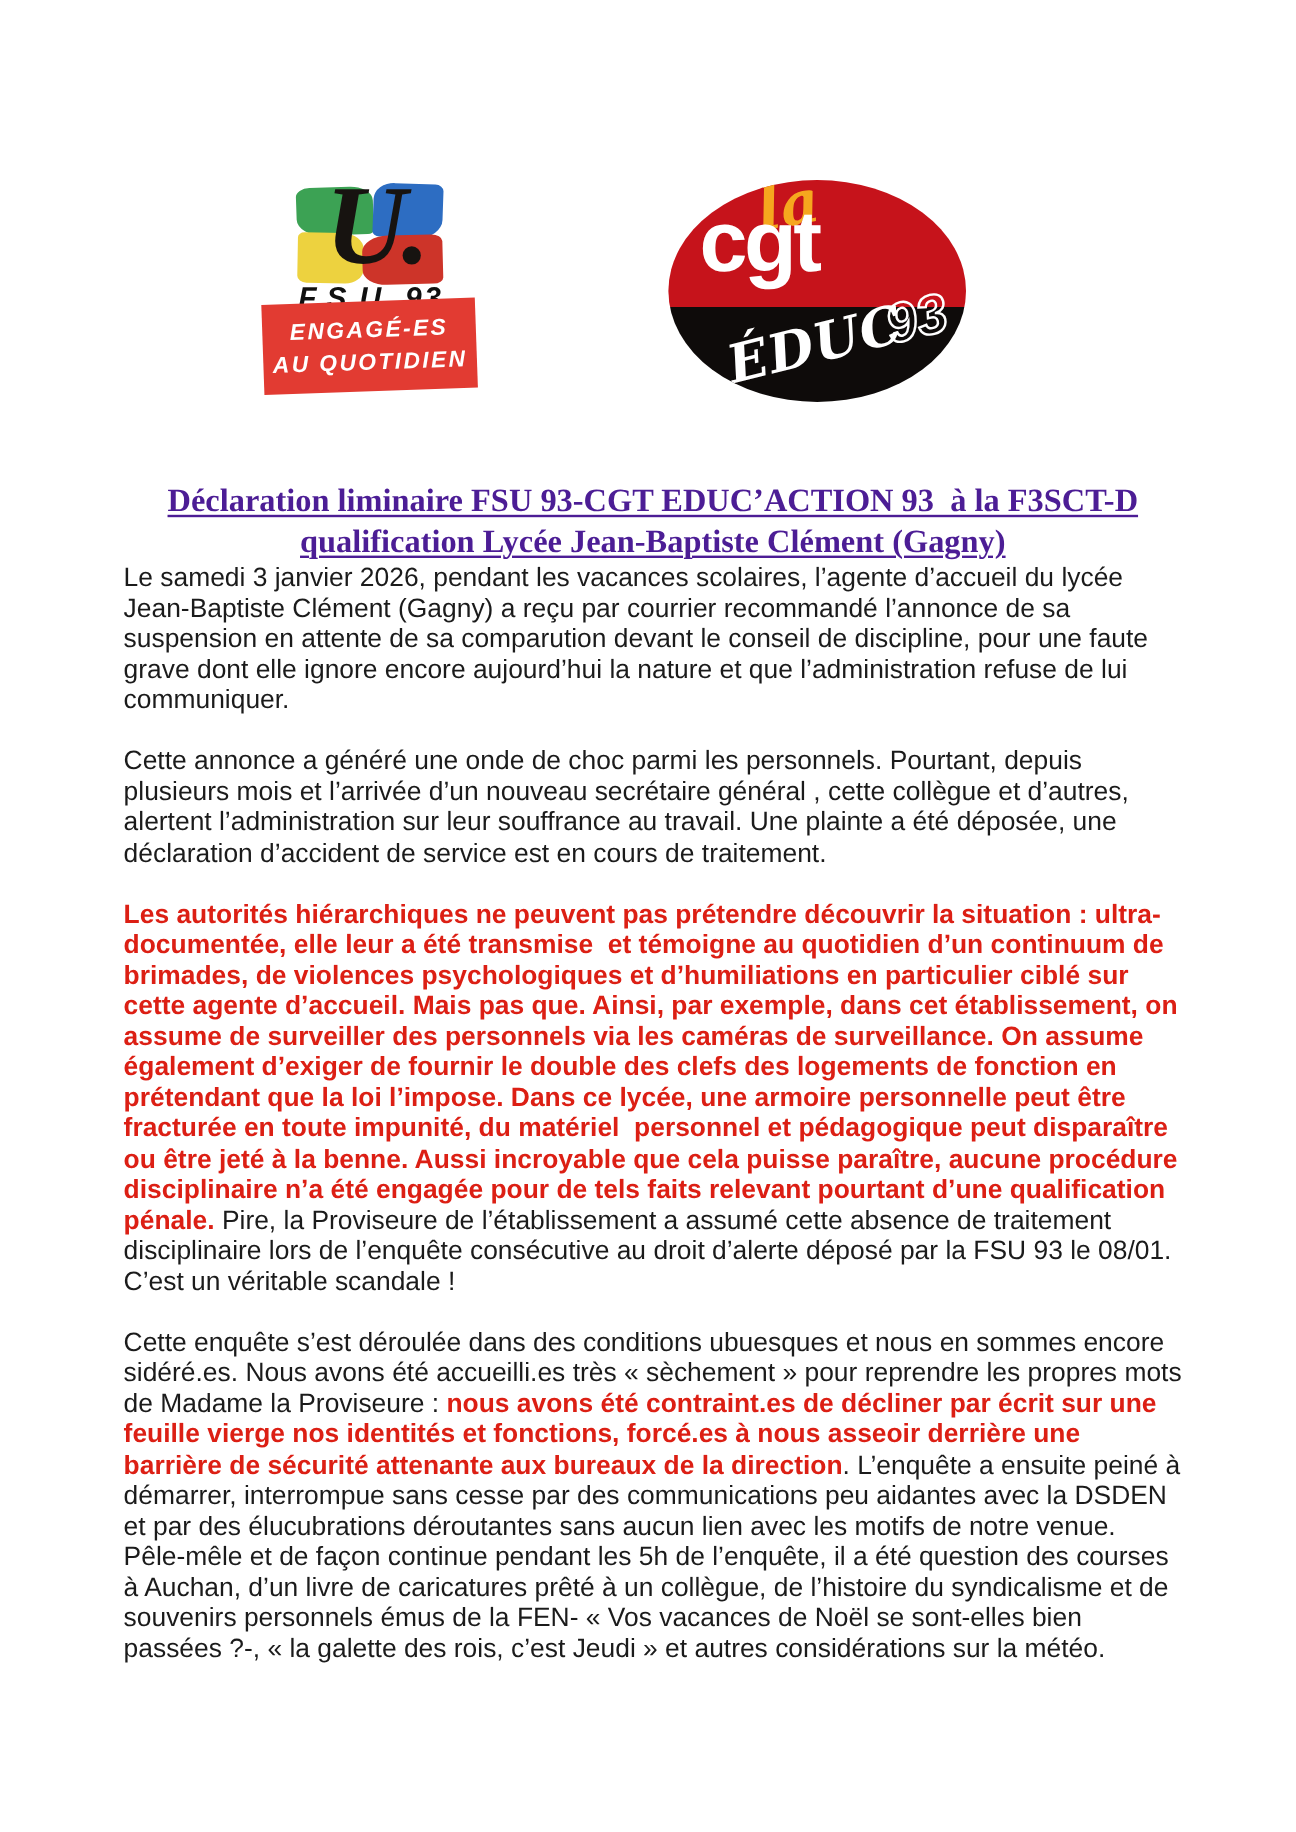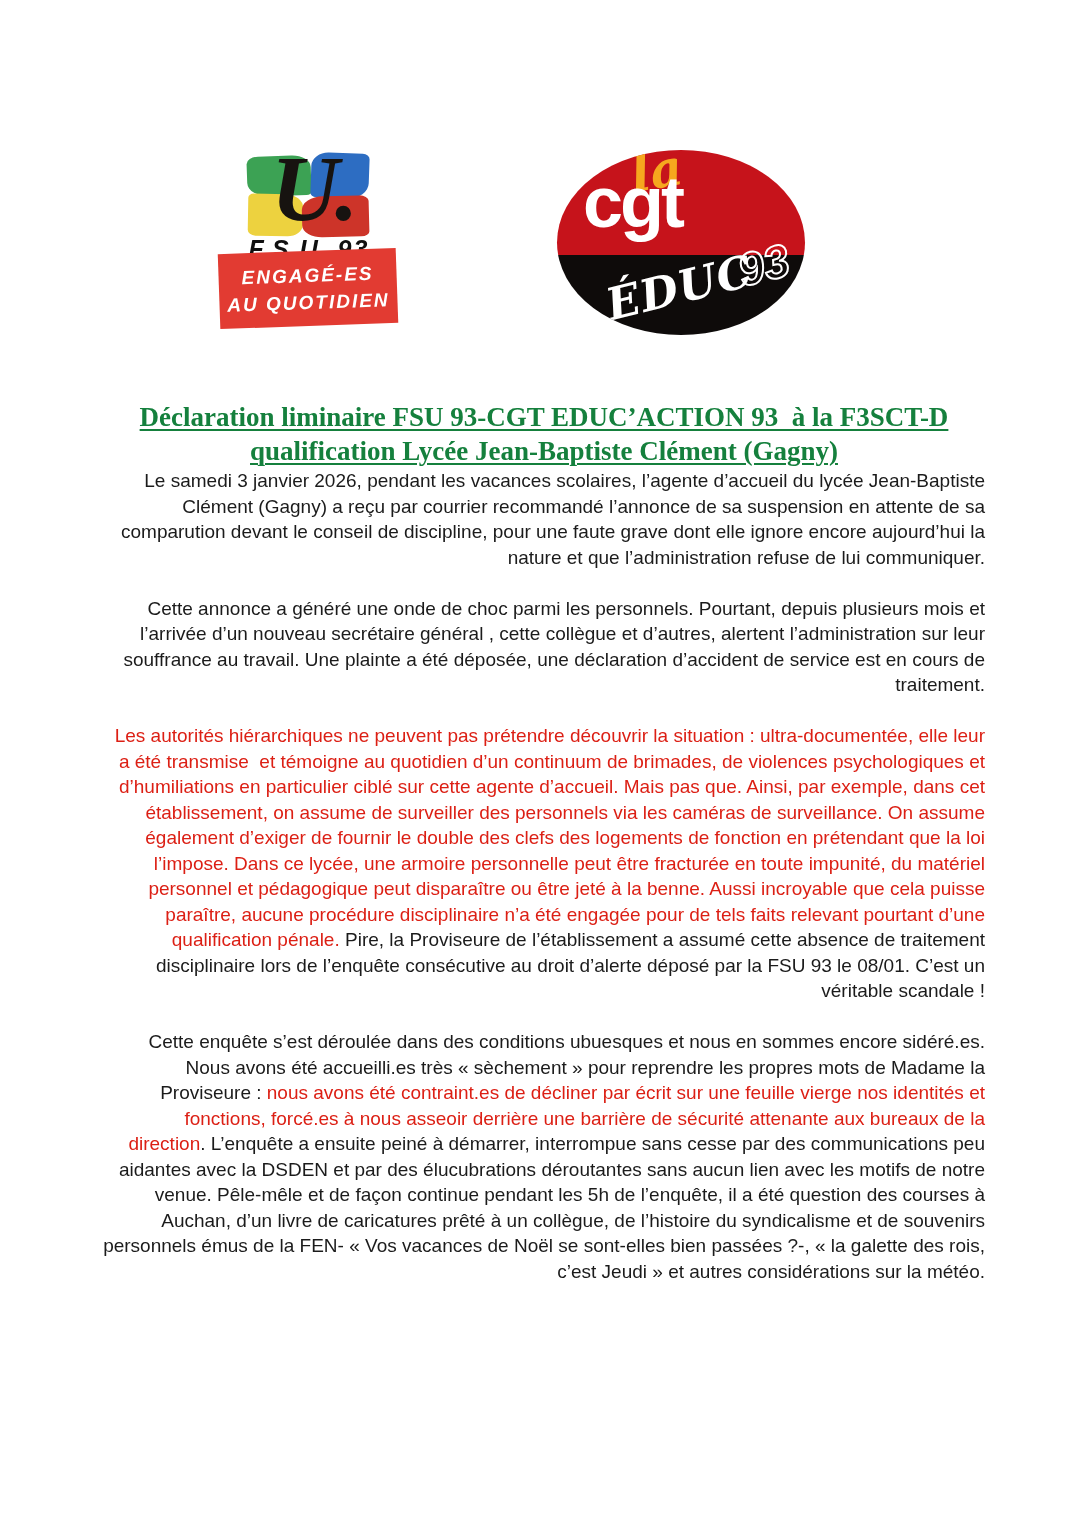--- a/index.html
+++ b/index.html
@@ -64,37 +64,37 @@
     position:absolute;left:48px;top:116px;
     font-family:"DejaVu Serif",serif;font-weight:bold;font-style:italic;
     font-size:44px;line-height:1;letter-spacing:1px;color:#ffffff;transform:rotate(-14deg);
   }
 
   
   .content{padding:400px 95px 0 103px;}
   .title{
     margin:0;text-align:center;
     font-family:"Liberation Serif",serif;font-weight:bold;
-    font-size:27px;line-height:34px;color:#15803d;
+    font-size:27px;line-height:34px;color:#4c1d95;
   }
   .title-line{
     text-decoration:underline;
     text-decoration-thickness:2px;
     text-underline-offset:3px;
     white-space:pre-wrap;
   }
   .doc p{
     margin:0 0 25.5px 0;
-    font-size:19px;line-height:25.5px;
+    font-size:22px;line-height:25.5px;
     color:var(--text,#1b1b1b);
     white-space:pre-wrap;
-    text-align:right;
+    text-align:left;
   }
   .doc p:first-child{margin-top:37px;}
-  .red-run{color:var(--red_text,#dc1f14);font-weight:normal;}
+  .red-run{color:var(--red_text,#dc1f14);font-weight:bold;}
 </style>
 </head>
 <body>
 
 <div class="page">
 
   <div class="logo-row">
 
     <div class="fsu-logo">
       <div class="fsu-patches">

